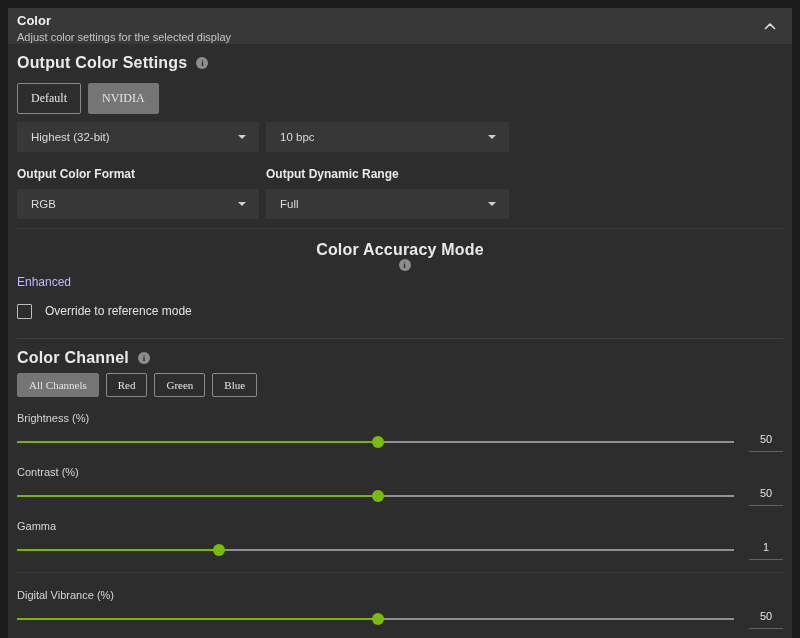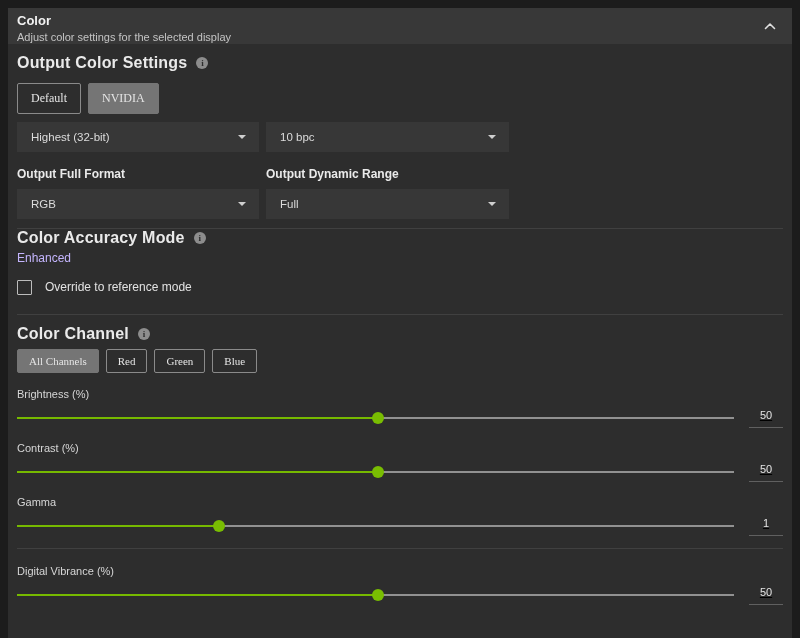--- a/index.html
+++ b/index.html
@@ -31,21 +31,21 @@
   .section-label-row { display:flex; align-items:center; }
   .section-label { font-size:16px; font-weight:bold; color:#eaeaea; letter-spacing:.2px; }
   .info-icon {
     width:12px; height:12px; border-radius:50%;
     background:#8d8d8d; color:#2d2d2d;
     font-size:9px; font-weight:bold; line-height:12px;
     display:inline-block; text-align:center;
     margin-left:9px; font-family:"Liberation Serif", serif;
   }
 
-  .mt10{margin-top:10px;} .mt12{}
+  .mt10{margin-top:10px;} .mt12{margin-top:12px;flex-direction:column;}
 
   
   .btn-row { margin-top:11px; display:flex; }
   .btn {
     padding:7px 13px; font-size:12px; color:#e6e6e6;
     border:1px solid #8a8a8a; background:transparent;
     border-radius:2px; margin-right:7px; cursor:pointer;
     font-family:Liberation Serif, serif;
   }
   .btn.small { padding:5px 11px; font-size:11px; }
@@ -79,21 +79,21 @@
     border:1.5px solid #bdbdbd; border-radius:1px;
     background:transparent;
   }
   .checkbox-label { margin-left:13px; font-size:12px; color:#e2e2e2; }
 
   
   .slider-row { margin-top:14px; }
   .slider-row.first { margin-top:15px; }
   .slider-row.after-div { margin-top:16px; }
   .slider-label { font-size:11px; color:#d6d6d6; margin-bottom:7px; }
-  .slider-line { display:flex; align-items:center;text-decoration:underline; }
+  .slider-line { display:flex; align-items:center; }
   .slider { position:relative; flex:1; height:12px; cursor:pointer; }
   .slider .track { position:absolute; left:0; right:0; top:5px; height:2px; background:#919191; }
   .slider .fill  { position:absolute; left:0; top:5px; height:2px; background:#76b900; }
   .slider .thumb {
     position:absolute; top:0; width:12px; height:12px;
     border-radius:50%; background:#79bd02; transform:translateX(-50%);
   }
   .slider-value {
     width:34px; margin-left:15px; text-align:center;
     font-size:11px; color:#e3e3e3;
@@ -128,21 +128,21 @@
 
     <div class="dropdown-grid">
       <div class="dropdown">
         <span>Highest (32-bit)</span>
         <span class="dd-caret"></span>
       </div>
       <div class="dropdown">
         <span>10 bpc</span>
         <span class="dd-caret"></span>
       </div>
-      <div class="dd-label">Output Full Format</div>
+      <div class="dd-label">Output Color Format</div>
       <div class="dd-label">Output Dynamic Range</div>
       <div class="dropdown">
         <span>RGB</span>
         <span class="dd-caret"></span>
       </div>
       <div class="dropdown">
         <span>Full</span>
         <span class="dd-caret"></span>
       </div>
     </div>

